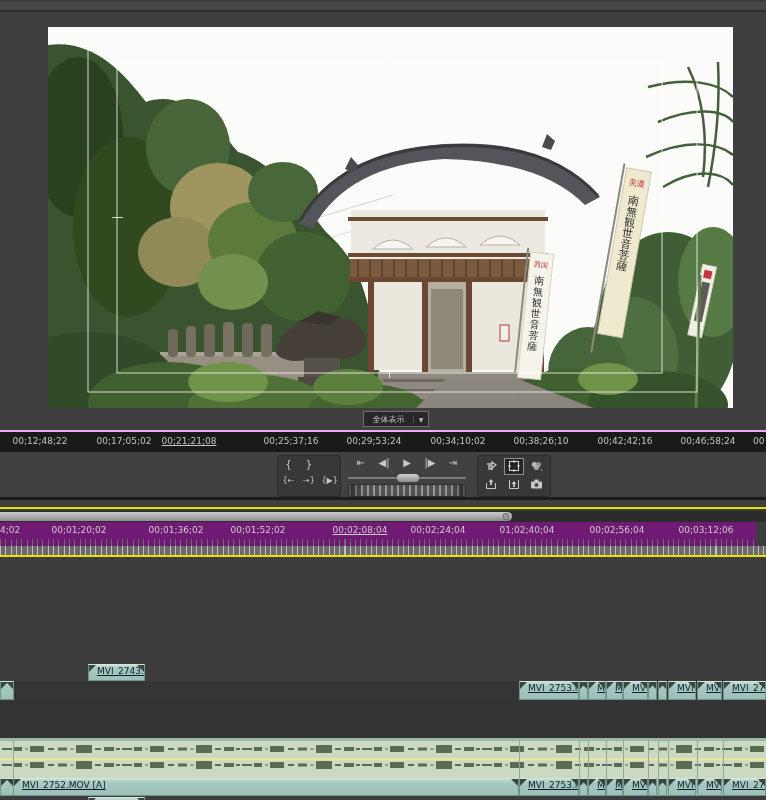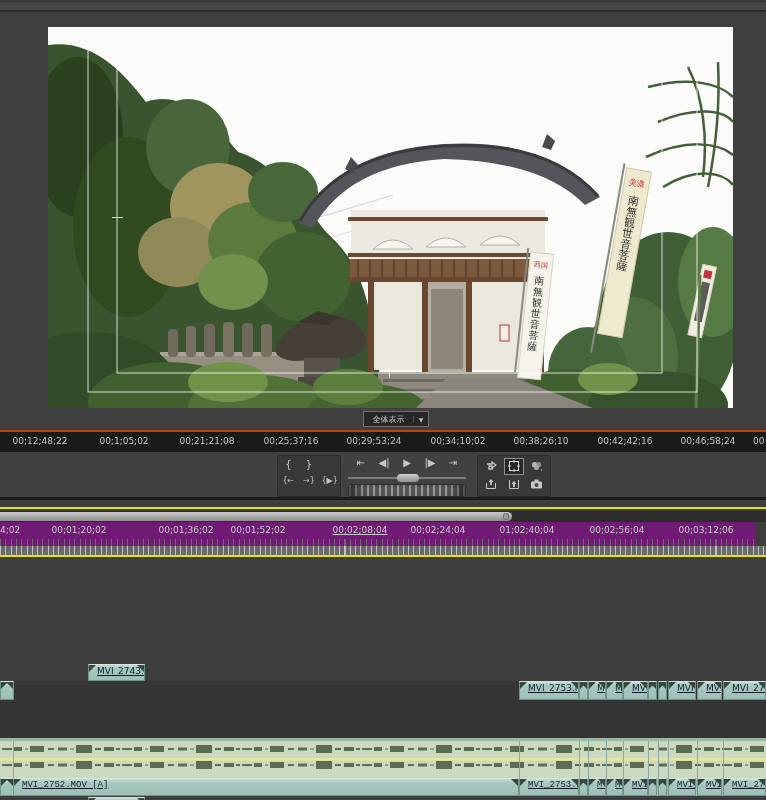--- a/index.html
+++ b/index.html
@@ -14,21 +14,21 @@
   #monitor-panel{position:absolute;left:0;top:12px;width:766px;height:418px;background:#3f3f3f;}
   #video-frame{position:absolute;left:48px;top:15px;width:685px;height:381px;background:#fbfbfa;overflow:hidden;}
   #video-frame svg{display:block;}
   #fit-dropdown{position:absolute;left:363px;top:399px;width:66px;height:16px;background:#262626;
     border:1px solid #707070;box-sizing:border-box;display:flex;align-items:center;color:#c9c9c9;font-size:8px;}
   #fit-dropdown .lbl{flex:1;text-align:center;overflow:hidden;white-space:nowrap;}
   #fit-dropdown .arr{width:14px;text-align:center;border-left:1px solid #555;font-size:6px;color:#bbb;}
 
   
   #prog-ruler{position:absolute;left:0;top:430px;width:766px;height:36px;background:#1a1a1a;
-    border-top:2px solid #c2410c;box-sizing:border-box;overflow:hidden;}
+    border-top:2px solid #f0abfc;box-sizing:border-box;overflow:hidden;}
   .tc{position:absolute;top:4px;font-size:9px;color:#c4c4c4;white-space:nowrap;transform:translateX(-50%);}
   .tc.left{transform:none;}
   #prog-ruler .ticks{position:absolute;left:0;bottom:1px;width:100%;height:4px;
     background:repeating-linear-gradient(90deg,#878787 0 1px,transparent 1px 4.2px);}
 
   
   #transport{position:absolute;left:0;top:452px;width:766px;height:48px;background:#414141;
     border-bottom:3px solid #1d1d1d;box-sizing:border-box;}
   .tgroup{position:absolute;top:3px;background:#383838;border:1px solid #2b2b2b;border-radius:3px;}
   .tbtn{display:inline-block;text-align:center;color:#c9c9c9;cursor:default;}
@@ -86,21 +86,21 @@
   #track-v2{top:106px;height:19px;}
   #track-v1{position:absolute;left:0;top:124px;width:766px;height:20px;background:#353535;}
   #track-v1 .clip{top:0;height:19px;}
   #track-v2 .clip,#track-a2 .clip{top:1px;height:17px;}
   #track-a2{top:239px;height:20px;}
 
   #wave-region{position:absolute;left:0;top:181px;width:766px;height:40px;background:#ccd9c1;
     border-top:3px solid #9bb8a3;box-sizing:border-box;}
   #wave-region svg{display:block;}
   .wave-sep{position:absolute;top:0;width:1px;height:40px;background:#8aa89b;}
-  #name-row{position:absolute;left:0;top:221px;width:766px;height:18px;background:#9cc0b8;font-family:Liberation Mono, monospace;}
+  #name-row{position:absolute;left:0;top:221px;width:766px;height:18px;background:#9cc0b8;}
   #name-row .clip{top:0;height:18px;}
 </style>
 </head>
 <body>
 
 <div id="stage">
 
   <div class="top-chrome"></div>
 
   <div id="monitor-panel">
@@ -249,22 +249,22 @@
     </div>
     <div id="fit-dropdown">
       <span class="lbl">全体表示</span>
       <span class="arr">▼</span>
     </div>
   </div>
 
   <div id="prog-ruler">
     <div class="ticks"></div>
   <span class="tc" style="left: 40px;">00;12;48;22</span>
-      <span class="tc" style="left: 124px;">00;1;05;02</span>
-      <span class="tc" style="left: 207px;">00;21;21;08</span>
+      <span class="tc" style="left: 124px;">00;17;05;02</span>
+      <span class="tc" style="left: 189px; text-decoration: underline;">00;21;21;08</span>
       <span class="tc" style="left: 291px; text-align: right;">00;25;37;16</span>
       <span class="tc" style="left: 374px;">00;29;53;24</span>
       <span class="tc" style="left: 458px;">00;34;10;02</span>
       <span class="tc" style="left: 541px;">00;38;26;10</span>
       <span class="tc" style="left: 625px;">00;42;42;16</span>
       <span class="tc" style="left: 708px;">00;46;58;24</span>
       <span class="tc left" style="left: 753px;">00</span>
     </div>
 
   <div id="transport">
@@ -347,21 +347,21 @@
 
   <div id="timeline">
     <div class="yline" style="top:2px"></div>
     <div id="tl-scroll">
       <div class="thumb" id="tl-thumb" style="left: 0px; width: 512px;"></div>
     </div>
     <div id="tl-ruler">
       <div class="ticks"></div>
     <span class="tc left" style="left: 0px;">4;02</span>
         <span class="tc" style="left: 79px;">00;01;20;02</span>
-        <span class="tc" style="left: 186px;">00;01;36;02</span>
+        <span class="tc" style="left: 176px;">00;01;36;02</span>
         <span class="tc" style="left: 258px;">00;01;52;02</span>
         <span class="tc" style="left: 360px; text-decoration: underline;">00;02;08;04</span>
         <span class="tc" style="left: 438px;">00;02;24;04</span>
         <span class="tc" style="left: 527px;">01;02;40;04</span>
         <span class="tc" style="left: 617px;">00;02;56;04</span>
         <span class="tc" style="left: 706px;">00;03;12;06</span>
       </div>
     <div id="tick-band"></div>
     <div class="yline" style="top:50px"></div>
 

